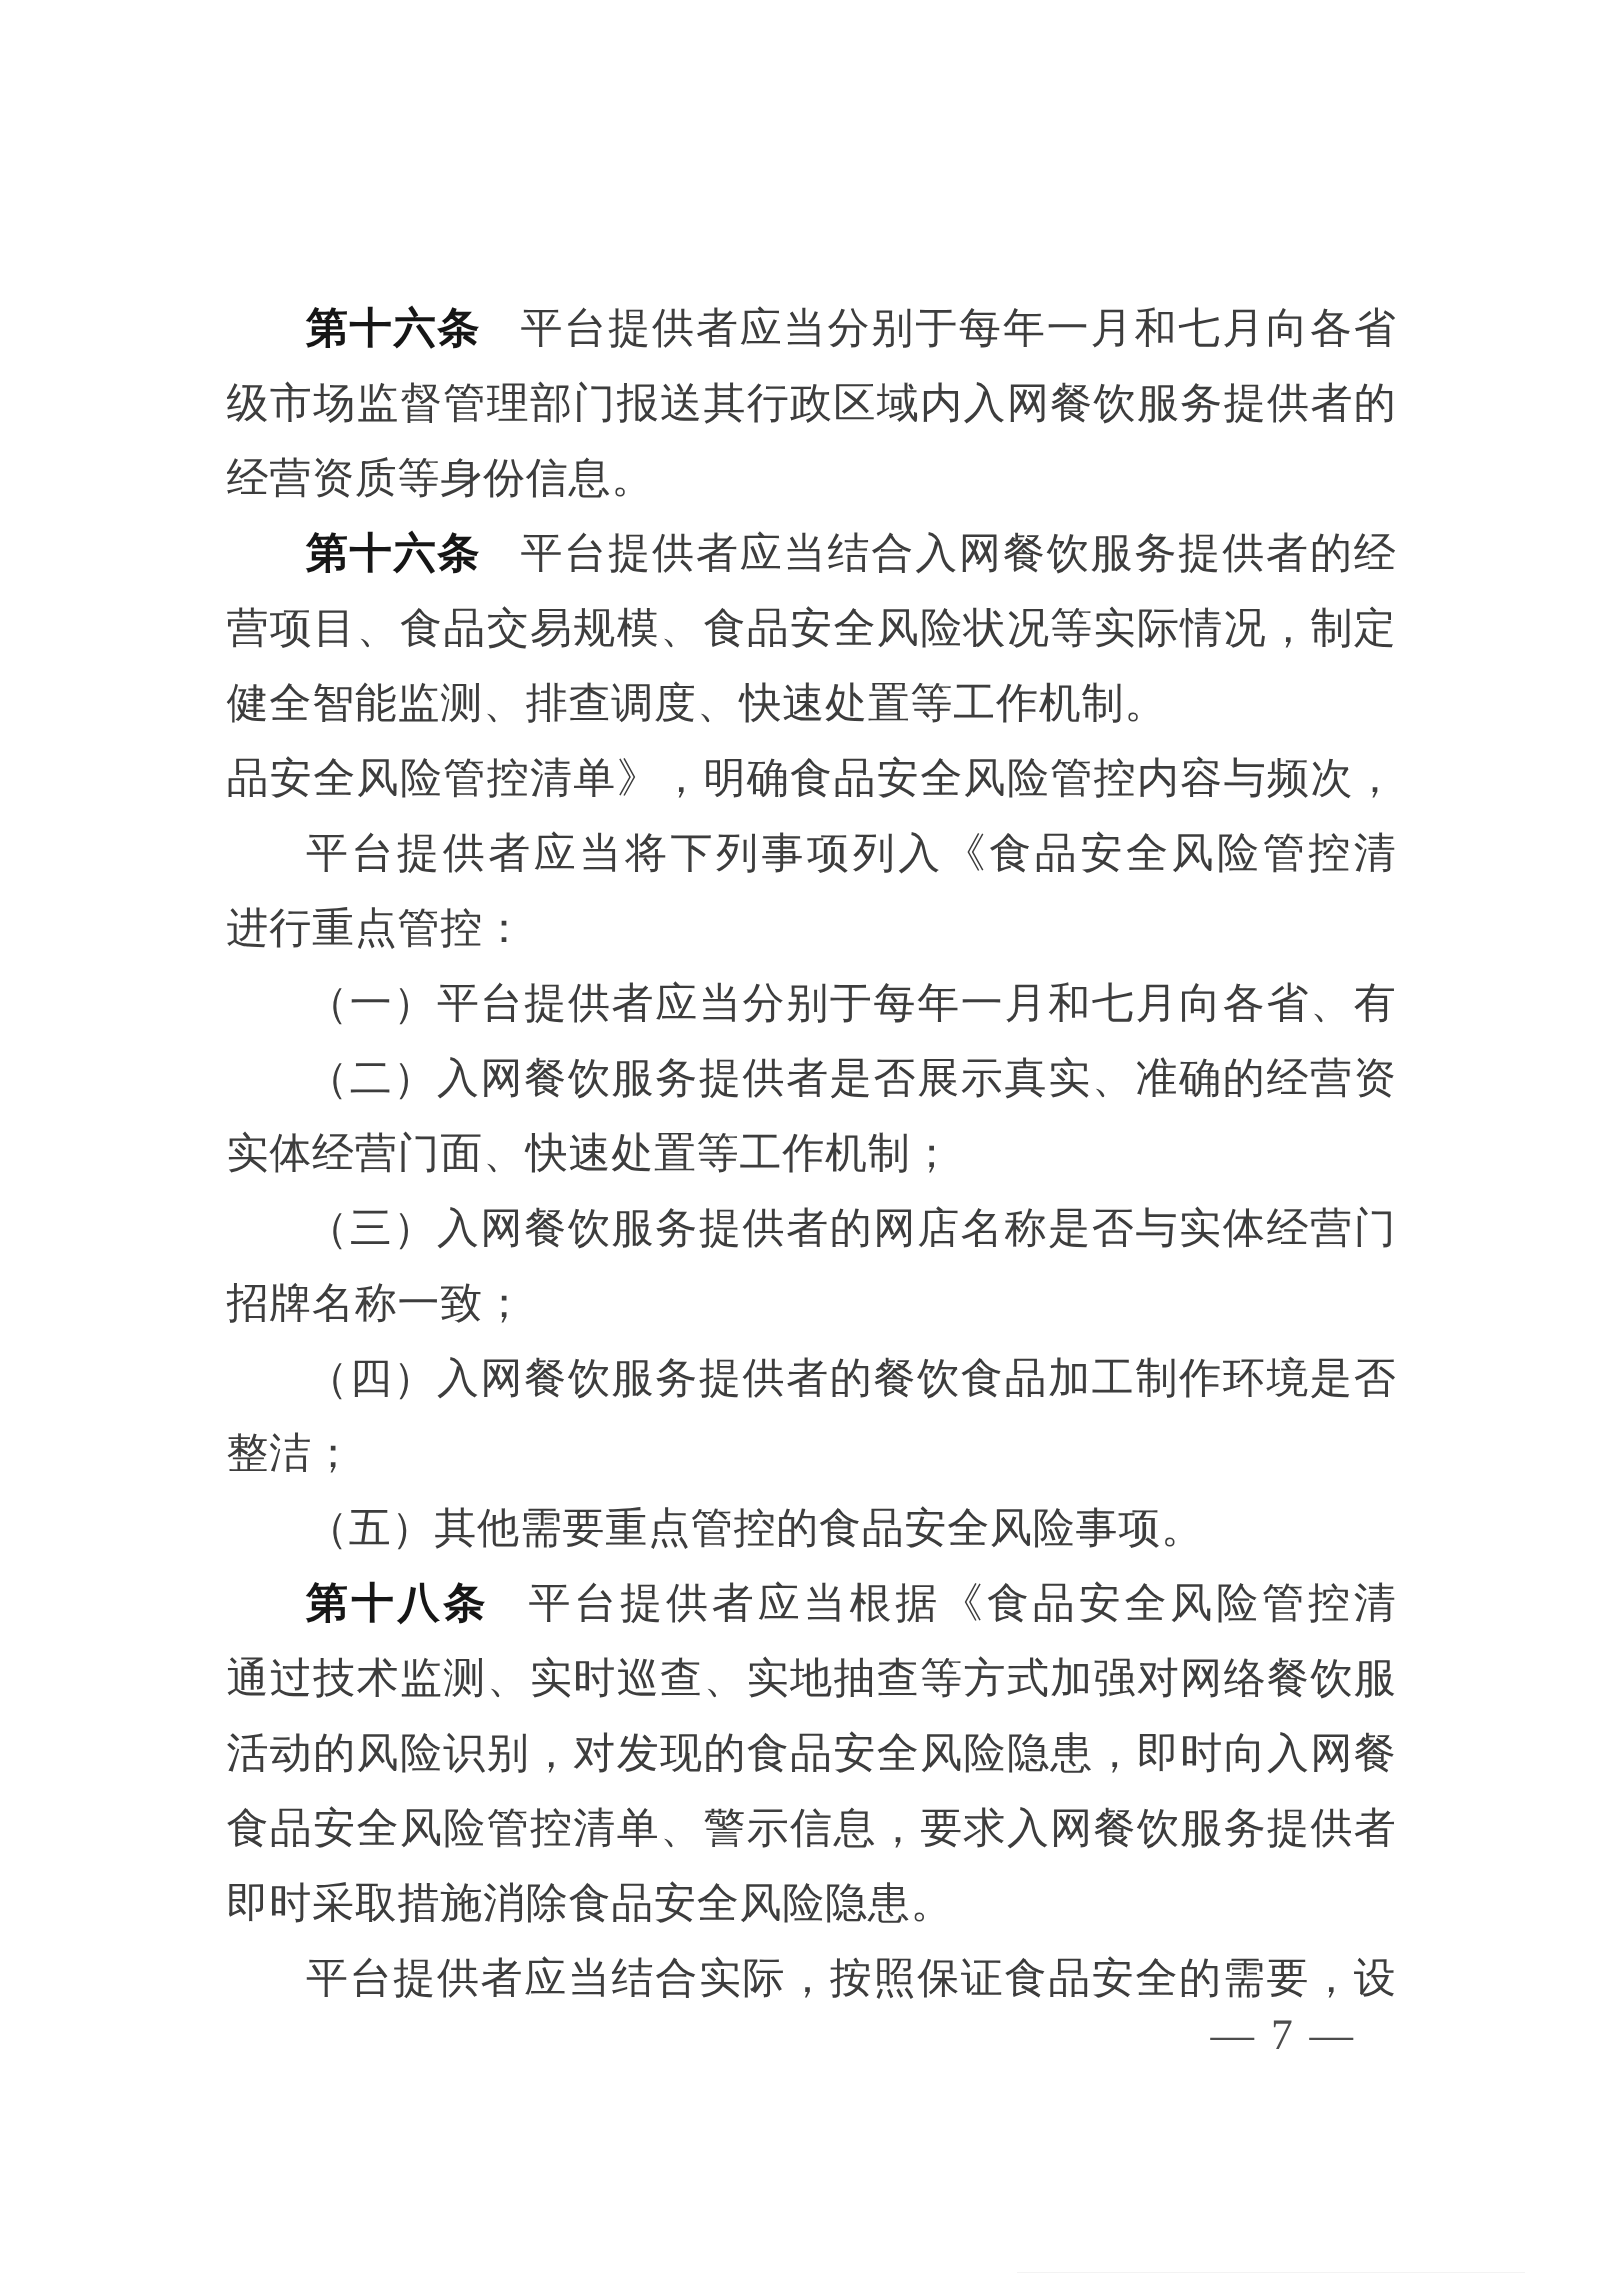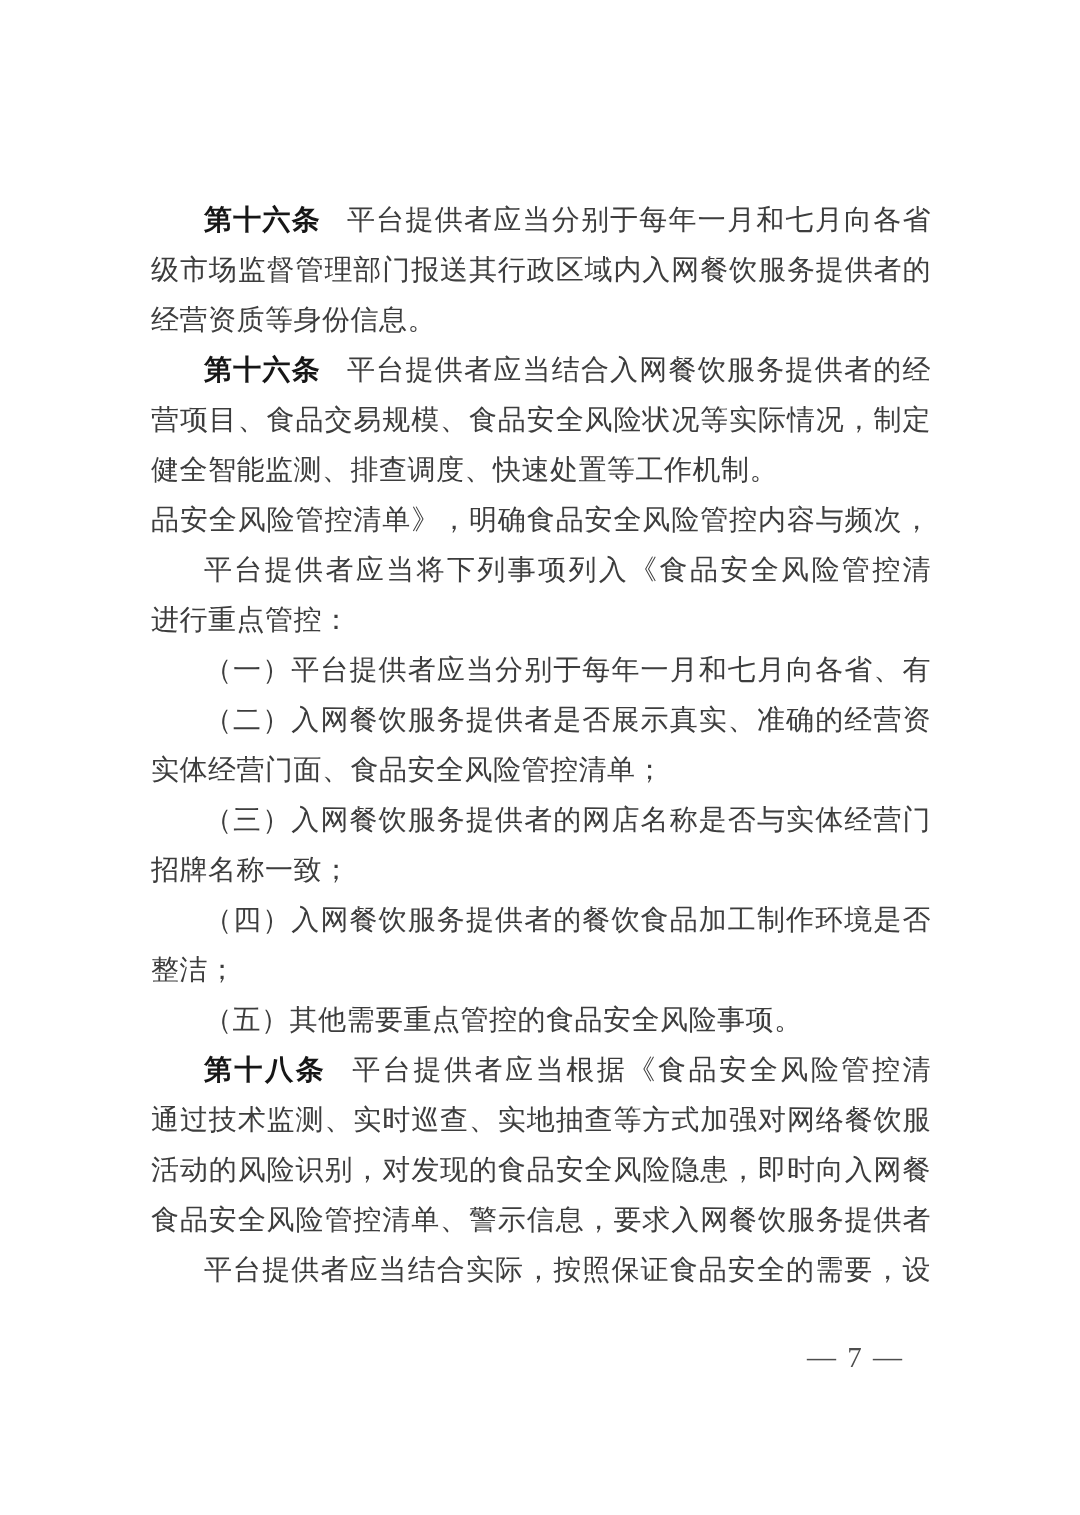--- a/index.html
+++ b/index.html
@@ -74,37 +74,38 @@
       </div>
       <div class="para">
         <div class="line first fill"><span>平台提供者应当将下列事项列入《食品安全风险管控清单》</span></div>
         <div class="line"><span>进行重点管控：</span></div>
       </div>
       <div class="para">
         <div class="line first"><span>（一）平台提供者应当分别于每年一月和七月向各省、有效；</span></div>
       </div>
       <div class="para">
         <div class="line first fill"><span>（二）入网餐饮服务提供者是否展示真实、准确的经营资质、</span></div>
-        <div class="line"><span>实体经营门面、食品安全风险管控清单；</span></div>
+        <div class="line"><span>实体经营门面、快速处置等工作机制；</span></div>
       </div>
       <div class="para">
         <div class="line first fill"><span>（三）入网餐饮服务提供者的网店名称是否与实体经营门面</span></div>
         <div class="line"><span>招牌名称一致；</span></div>
       </div>
       <div class="para">
         <div class="line first fill"><span>（四）入网餐饮服务提供者的餐饮食品加工制作环境是否</span></div>
         <div class="line"><span>整洁；</span></div>
       </div>
       <div class="para">
         <div class="line first"><span>（五）其他需要重点管控的食品安全风险事项。</span></div>
       </div>
       <div class="para">
         <div class="line first fill"><span class="head">第十八条</span><span>平台提供者应当根据《食品安全风险管控清单》，</span></div>
         <div class="line fill"><span>通过技术监测、实时巡查、实地抽查等方式加强对网络餐饮服务</span></div>
         <div class="line fill"><span>活动的风险识别，对发现的食品安全风险隐患，即时向入网餐饮</span></div>
         <div class="line fill"><span>食品安全风险管控清单、警示信息，要求入网餐饮服务提供者</span></div>
+        <div class="line"><span>即时采取措施消除食品安全风险隐患。</span></div>
       </div>
       <div class="para">
         <div class="line first fill"><span>平台提供者应当结合实际，按照保证食品安全的需要，设置</span></div>
       </div>
     </div>
   <div class="pagenum">— 7 —</div>
 </div>
 
 </body></html>

